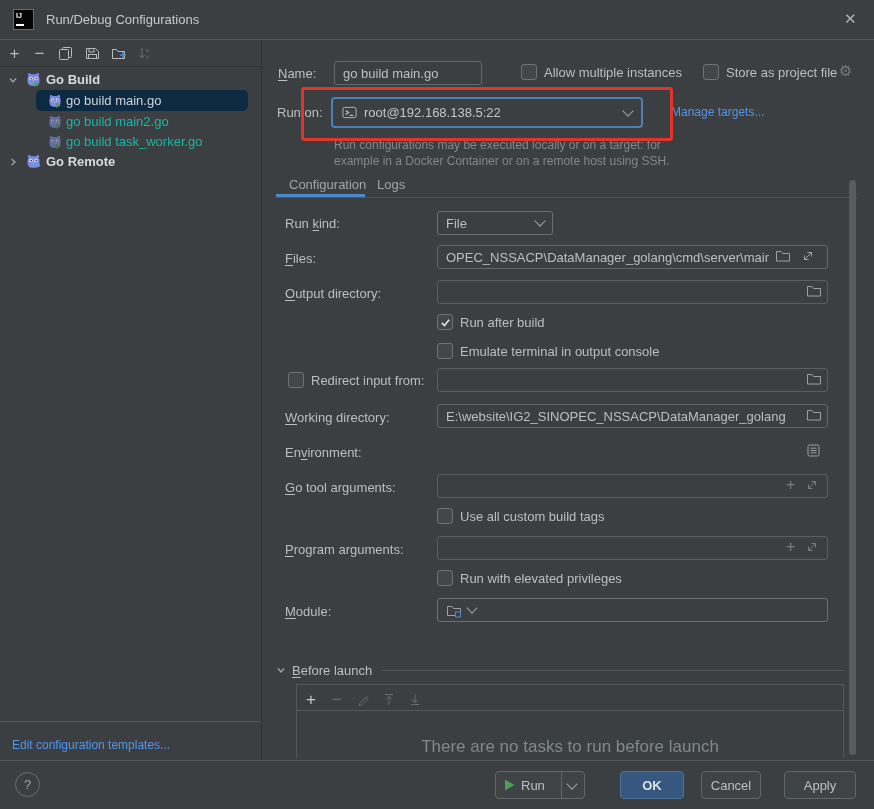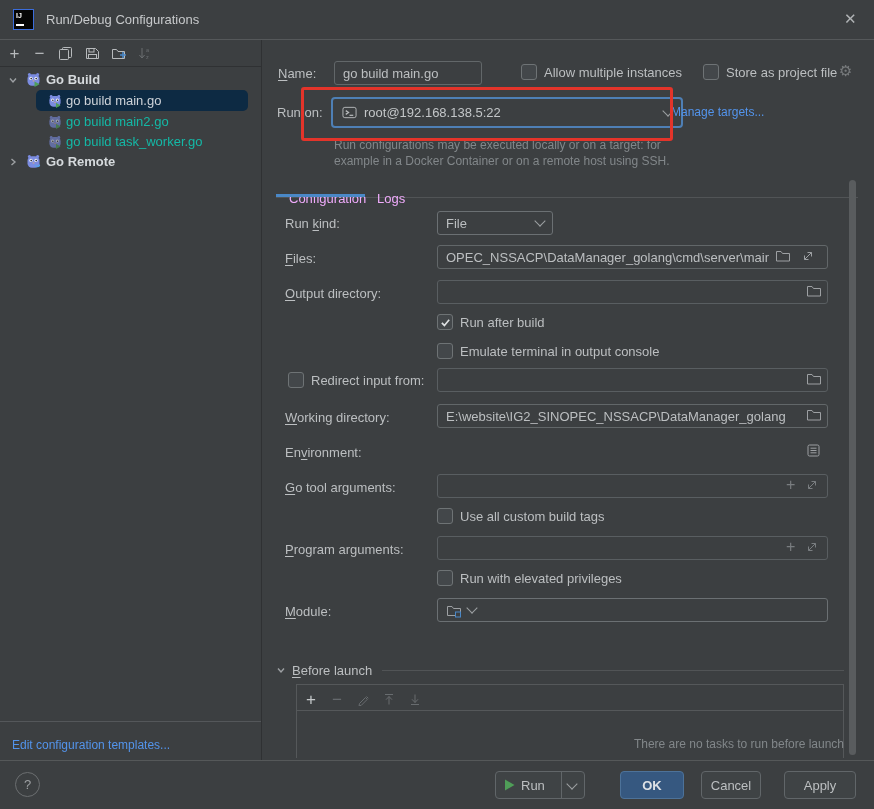--- a/index.html
+++ b/index.html
@@ -38,28 +38,28 @@
     border:1px solid #6b7073;border-radius:3px;color:#bcbfc1;font-size:13px;
     display:flex;align-items:center;padding:0 8px;gap:6px;}
   .chev{width:7px;height:7px;border-right:1.6px solid #9da0a3;border-bottom:1.6px solid #9da0a3;
     transform:rotate(45deg);margin-top:-4px;flex:0 0 auto;}
   
   .cbrow{position:absolute;display:flex;align-items:center;gap:7px;}
   .cb{box-sizing:border-box;width:16px;height:16px;border:1px solid #6e7375;border-radius:3px;
     background:#43474a;display:flex;align-items:center;justify-content:center;flex:0 0 auto;}
   .cb-lbl{font-size:13px;color:#bcbfc1;white-space:nowrap;}
   
-  .tab{position:absolute;top:191px;font-size:13px;color:#f0abfc;}
+  .tab{position:absolute;top:177px;font-size:13px;color:#a3a3a3;}
   
   .link{color:#5394ec;font-size:12px;white-space:nowrap;cursor:pointer;}
   
   .red-box{position:absolute;left:301px;top:87px;width:366px;height:48px;
     border:3px solid #e3342a;border-radius:3px;z-index:40;pointer-events:none;}
   
-  .runon{position:absolute;left:331px;top:97px;width:352px;height:31px;box-sizing:border-box;
+  .runon{position:absolute;left:331px;top:97px;width:312px;height:31px;box-sizing:border-box;
     background:#3c3f41;border:2px solid #4e7fb5;border-radius:4px;display:flex;align-items:center;
     padding:0 9px;gap:7px;color:#c3c6c8;}
   
   .btn{position:absolute;top:771px;height:28px;box-sizing:border-box;background:#3f4345;
     border:1px solid #616669;border-radius:4px;display:flex;align-items:center;justify-content:center;
     font-size:13px;color:#bcbfc1;gap:6px;}
   .btn-primary{background:#365880;border-color:#4d7299;color:#dde1e5;font-weight:600;}
   .help-circle{position:absolute;left:15px;top:772px;width:23px;height:23px;border:1px solid #6b6e70;
     border-radius:50%;display:flex;align-items:center;justify-content:center;color:#9da0a3;font-size:13px;}
   
@@ -398,21 +398,21 @@
         <path d="M6 3.5 v8 M6 3.5 l-3 3.2 M6 3.5 l3 3.2" fill="none" stroke="#686c6f"></path>
       </svg>
   </div>
   <div class="bl-icon" style="left:407px;">
     <svg width="12" height="13" viewBox="0 0 12 13">
         <line x1="2" y1="11.5" x2="10" y2="11.5" stroke="#686c6f"></line>
         <path d="M6 9.5 v-8 M6 9.5 l-3-3.2 M6 9.5 l3-3.2" fill="none" stroke="#686c6f"></path>
       </svg>
   </div>
   <div class="hline" style="left:297px;top:710px;width:546px;background:#55585a;"></div>
-  <div class="abs dim" style="left:296px;top:737px;width:548px;text-align:right;font-size:12px;">There are no tasks to run before launch</div>
+  <div class="abs dim" style="left:296px;top:737px;width:548px;text-align:center;font-size:17px;">There are no tasks to run before launch</div>
 
   <div class="scrollbar"></div>
 
   <div class="hline" style="left:0;top:760px;width:874px;background:#555859;"></div>
   <div class="help-circle">
       <span>?</span>
     </div>
 
   <div class="btn" style="left:495px;width:90px;padding:0 8px;justify-content:flex-start;">
     <span>

